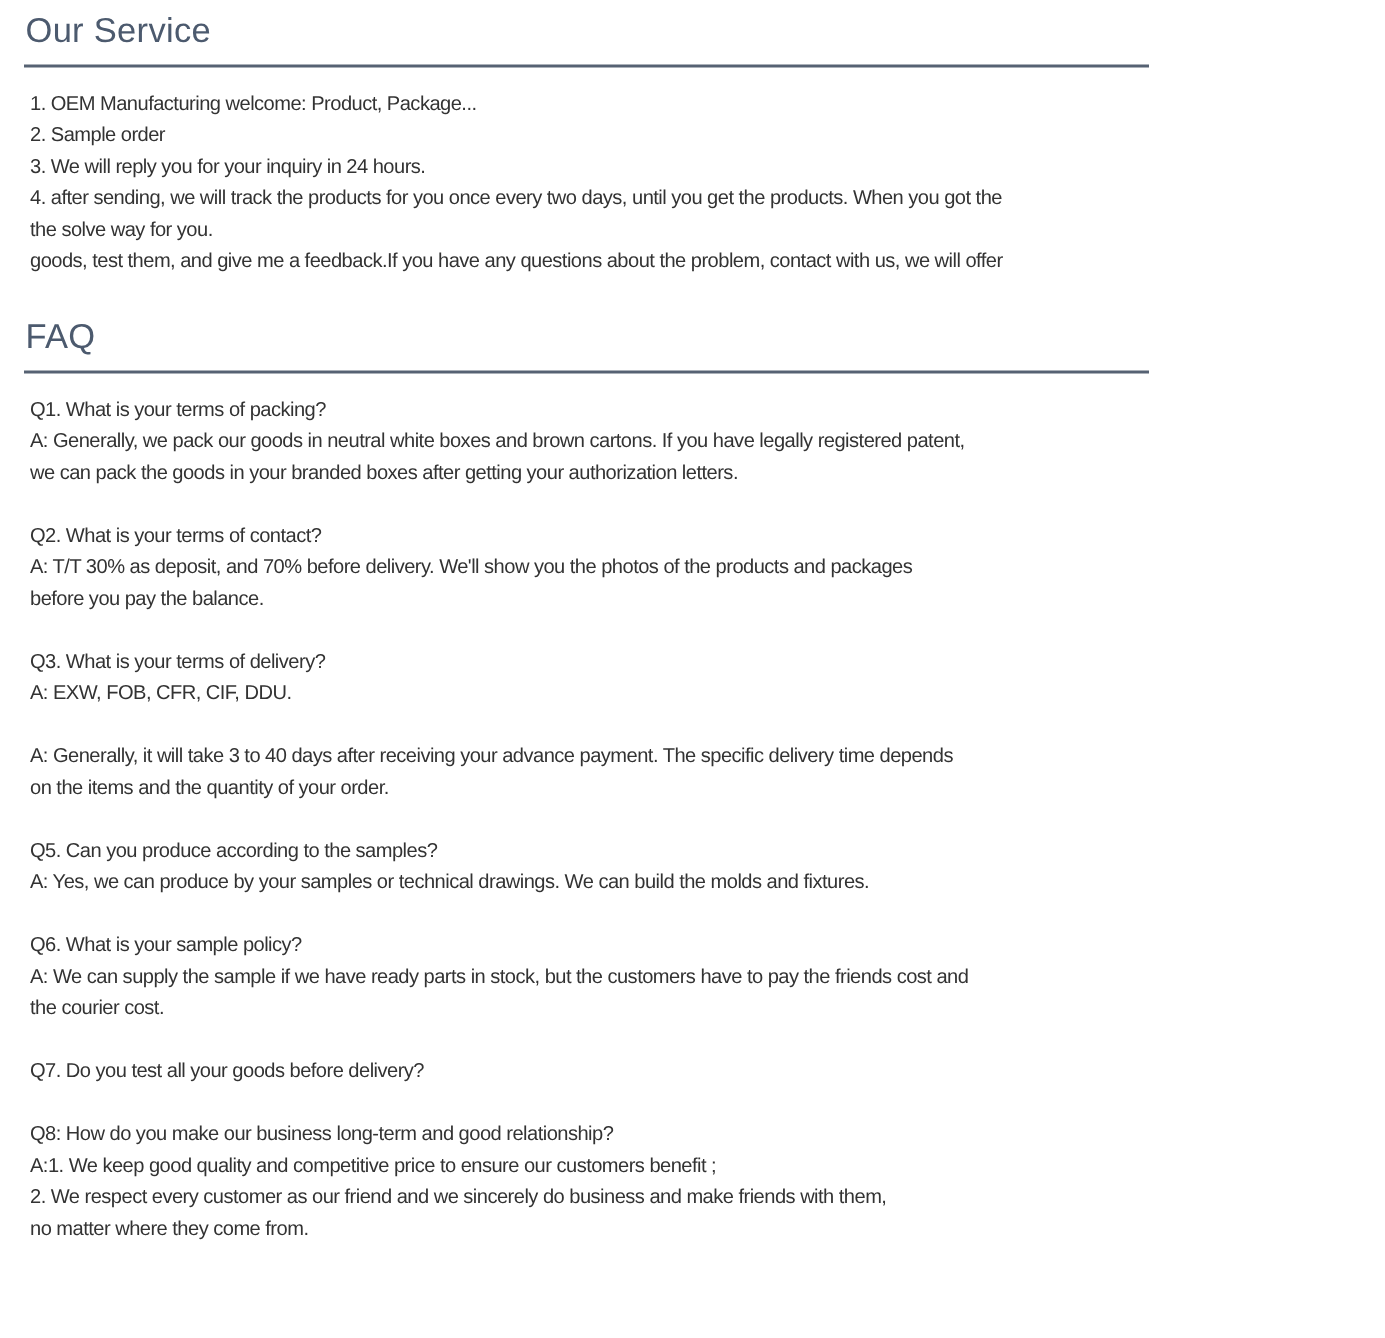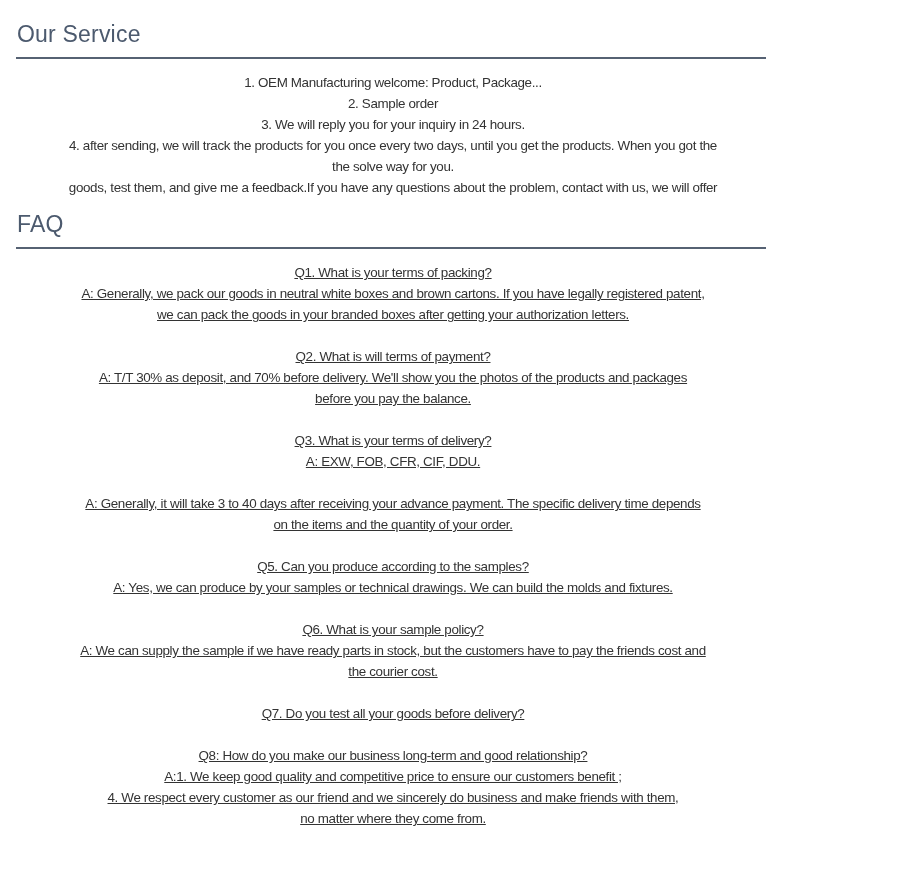--- a/index.html
+++ b/index.html
@@ -35,62 +35,61 @@
     background: #566273;
     width: 750px;
     margin-top: 8px;
   }
   .body {
     padding-left: 4px;
     font-size: 13.4px;
     line-height: 21px;
     letter-spacing: -0.35px;
     color: #333333;
-    text-align: center;
   }
   .line {
     white-space: nowrap;
     display: block;
   }
   .faq-item {
     margin-bottom: 21px;
   }
   .faq-item:last-child {
     margin-bottom: 0;
   }
 </style>
 </head>
 <body>
 
-<div class="section" style="top:19px;">
+<div class="section" style="top:5px;">
   <h2 class="section-title">Our Service</h2>
   <div class="rule"></div>
   <div class="body" style="margin-top:13px;">
     <span class="line">1. OEM Manufacturing welcome: Product, Package...</span>
     <span class="line">2. Sample order</span>
     <span class="line">3. We will reply you for your inquiry in 24 hours.</span>
     <span class="line">4. after sending, we will track the products for you once every two days, until you get the products. When you got the</span>
     <span class="line">the solve way for you.</span>
     <span class="line">goods, test them, and give me a feedback.If you have any questions about the problem, contact with us, we will offer</span>
   </div>
 </div>
 
 <div class="section" style="top:209px;">
   <h2 class="section-title">FAQ</h2>
   <div class="rule"></div>
-  <div class="body" style="margin-top:13px;text-decoration:underline;">
+  <div class="body" style="margin-top:13px;">
 
     <div class="faq-item">
       <span class="line">Q1. What is your terms of packing?</span>
       <span class="line">A: Generally, we pack our goods in neutral white boxes and brown cartons. If you have legally registered patent,</span>
       <span class="line">we can pack the goods in your branded boxes after getting your authorization letters.</span>
     </div>
 
     <div class="faq-item">
-      <span class="line">Q2. What is will terms of payment?</span>
+      <span class="line">Q2. What is your terms of contact?</span>
       <span class="line">A: T/T 30% as deposit, and 70% before delivery. We'll show you the photos of the products and packages</span>
       <span class="line">before you pay the balance.</span>
     </div>
 
     <div class="faq-item">
       <span class="line">Q3. What is your terms of delivery?</span>
       <span class="line">A: EXW, FOB, CFR, CIF, DDU.</span>
     </div>
 
     <div class="faq-item">
@@ -109,18 +108,18 @@
       <span class="line">the courier cost.</span>
     </div>
 
     <div class="faq-item">
       <span class="line">Q7. Do you test all your goods before delivery?</span>
     </div>
 
     <div class="faq-item">
       <span class="line">Q8: How do you make our business long-term and good relationship?</span>
       <span class="line">A:1. We keep good quality and competitive price to ensure our customers benefit ;</span>
-      <span class="line">4. We respect every customer as our friend and we sincerely do business and make friends with them,</span>
+      <span class="line">2. We respect every customer as our friend and we sincerely do business and make friends with them,</span>
       <span class="line">no matter where they come from.</span>
     </div>
 
   </div>
 </div>
 
 </body></html>

